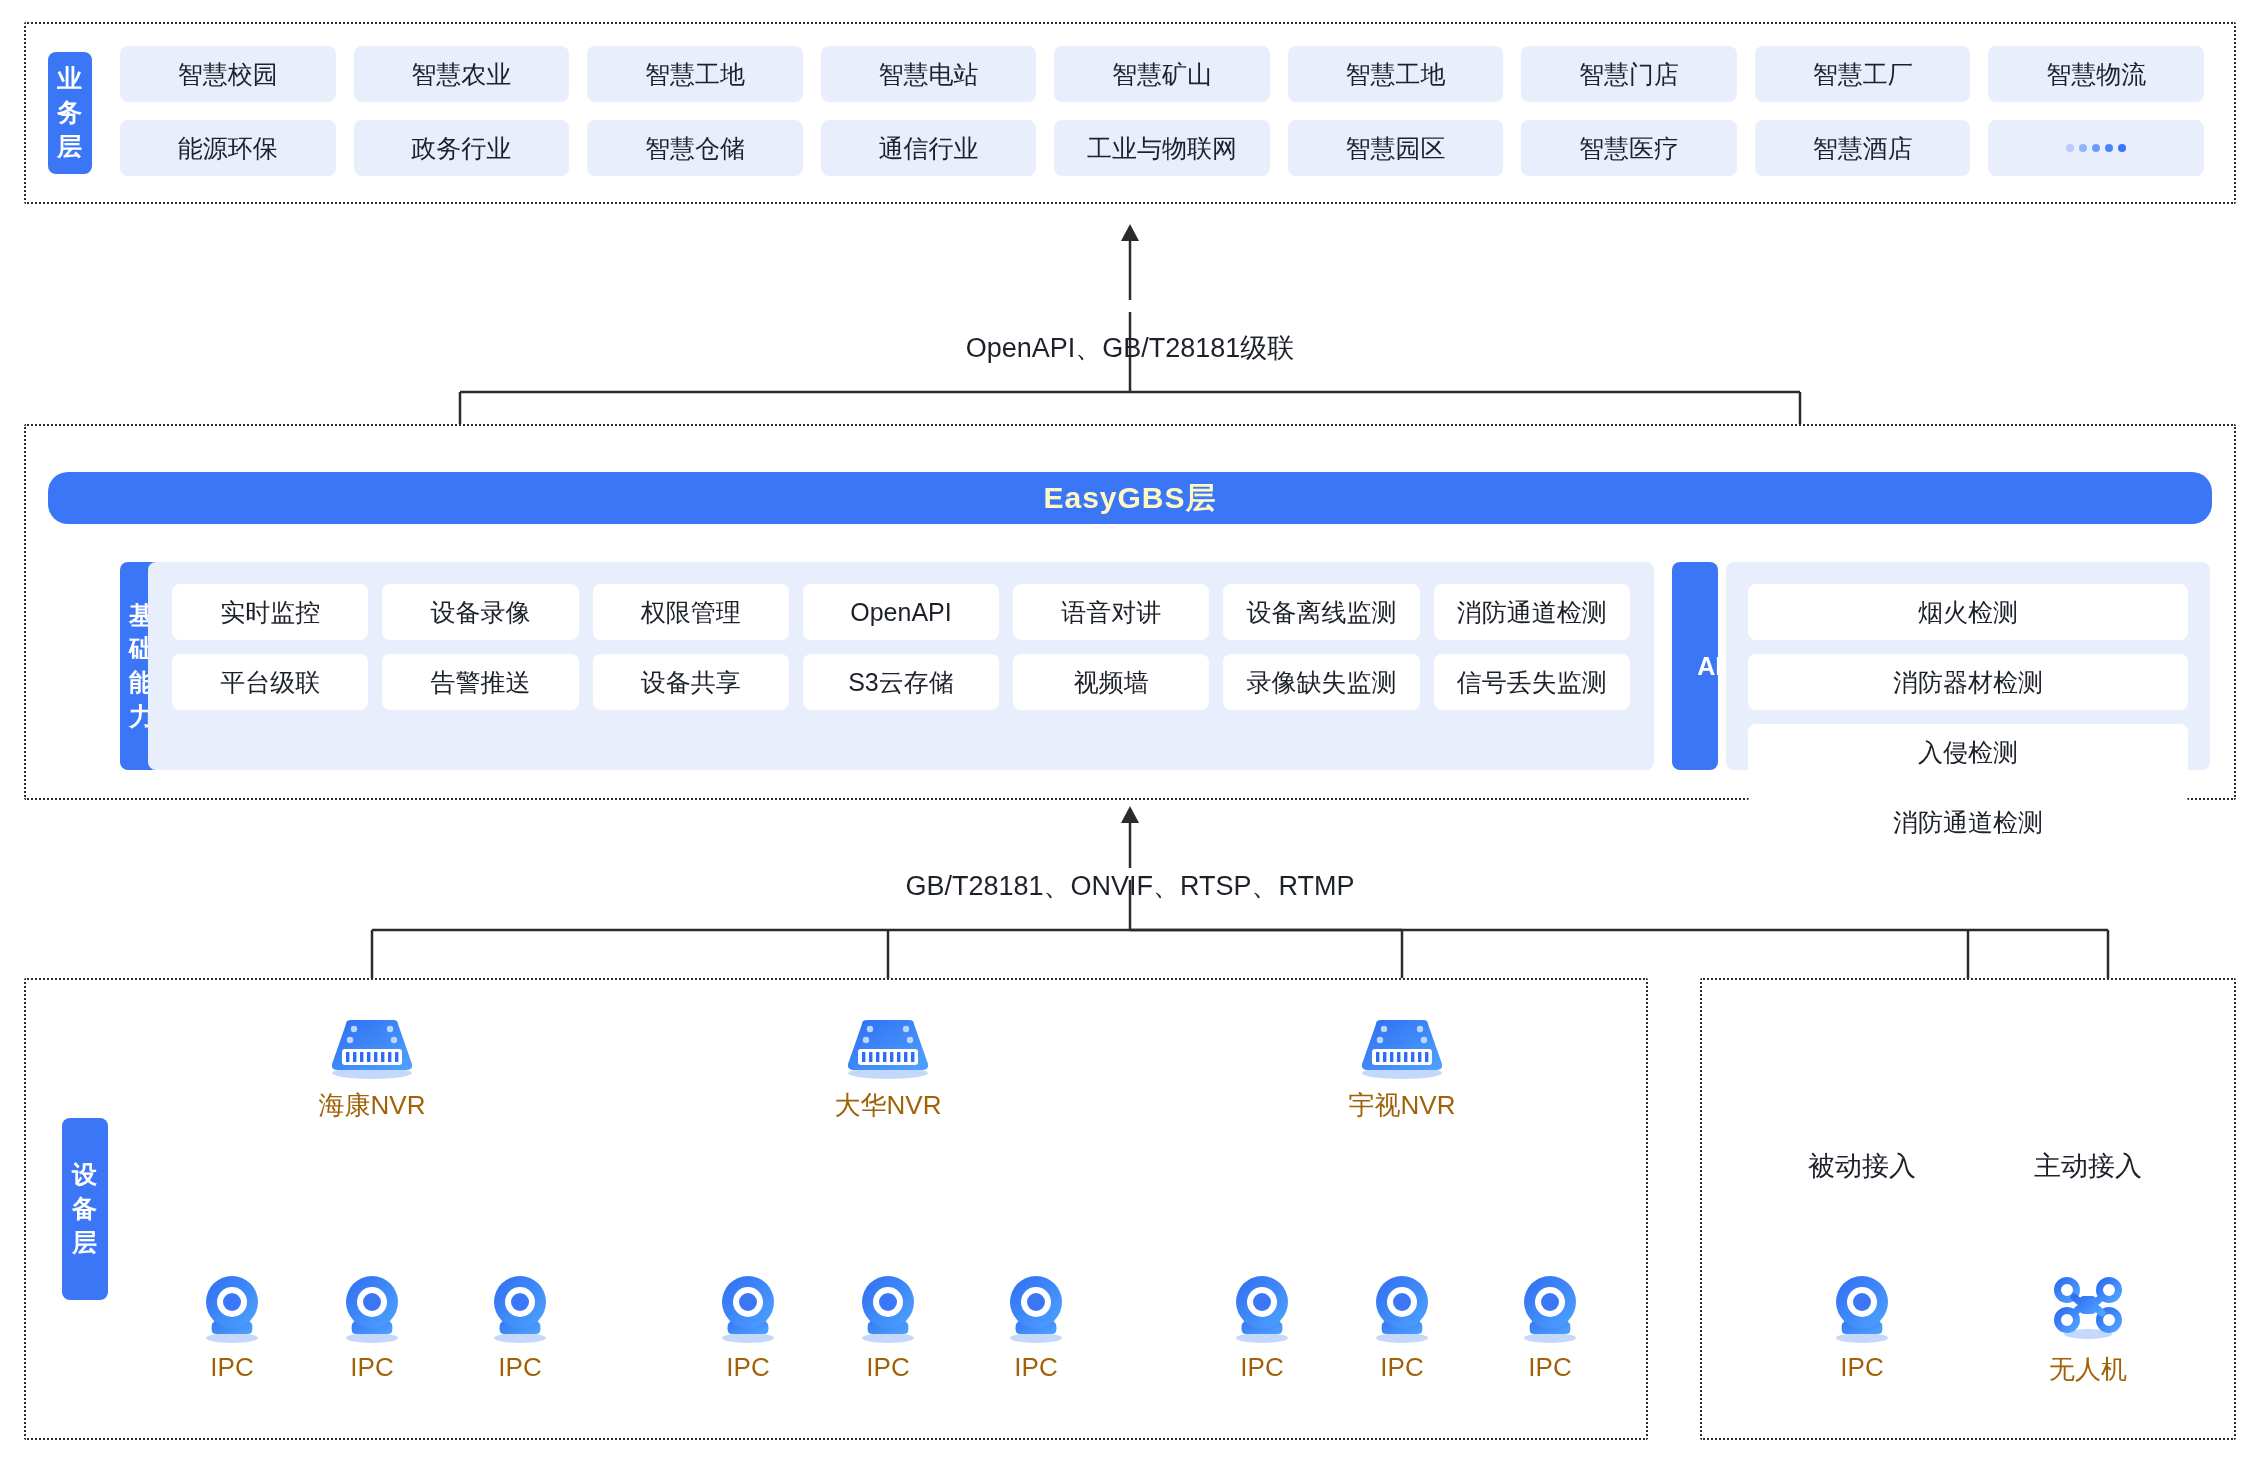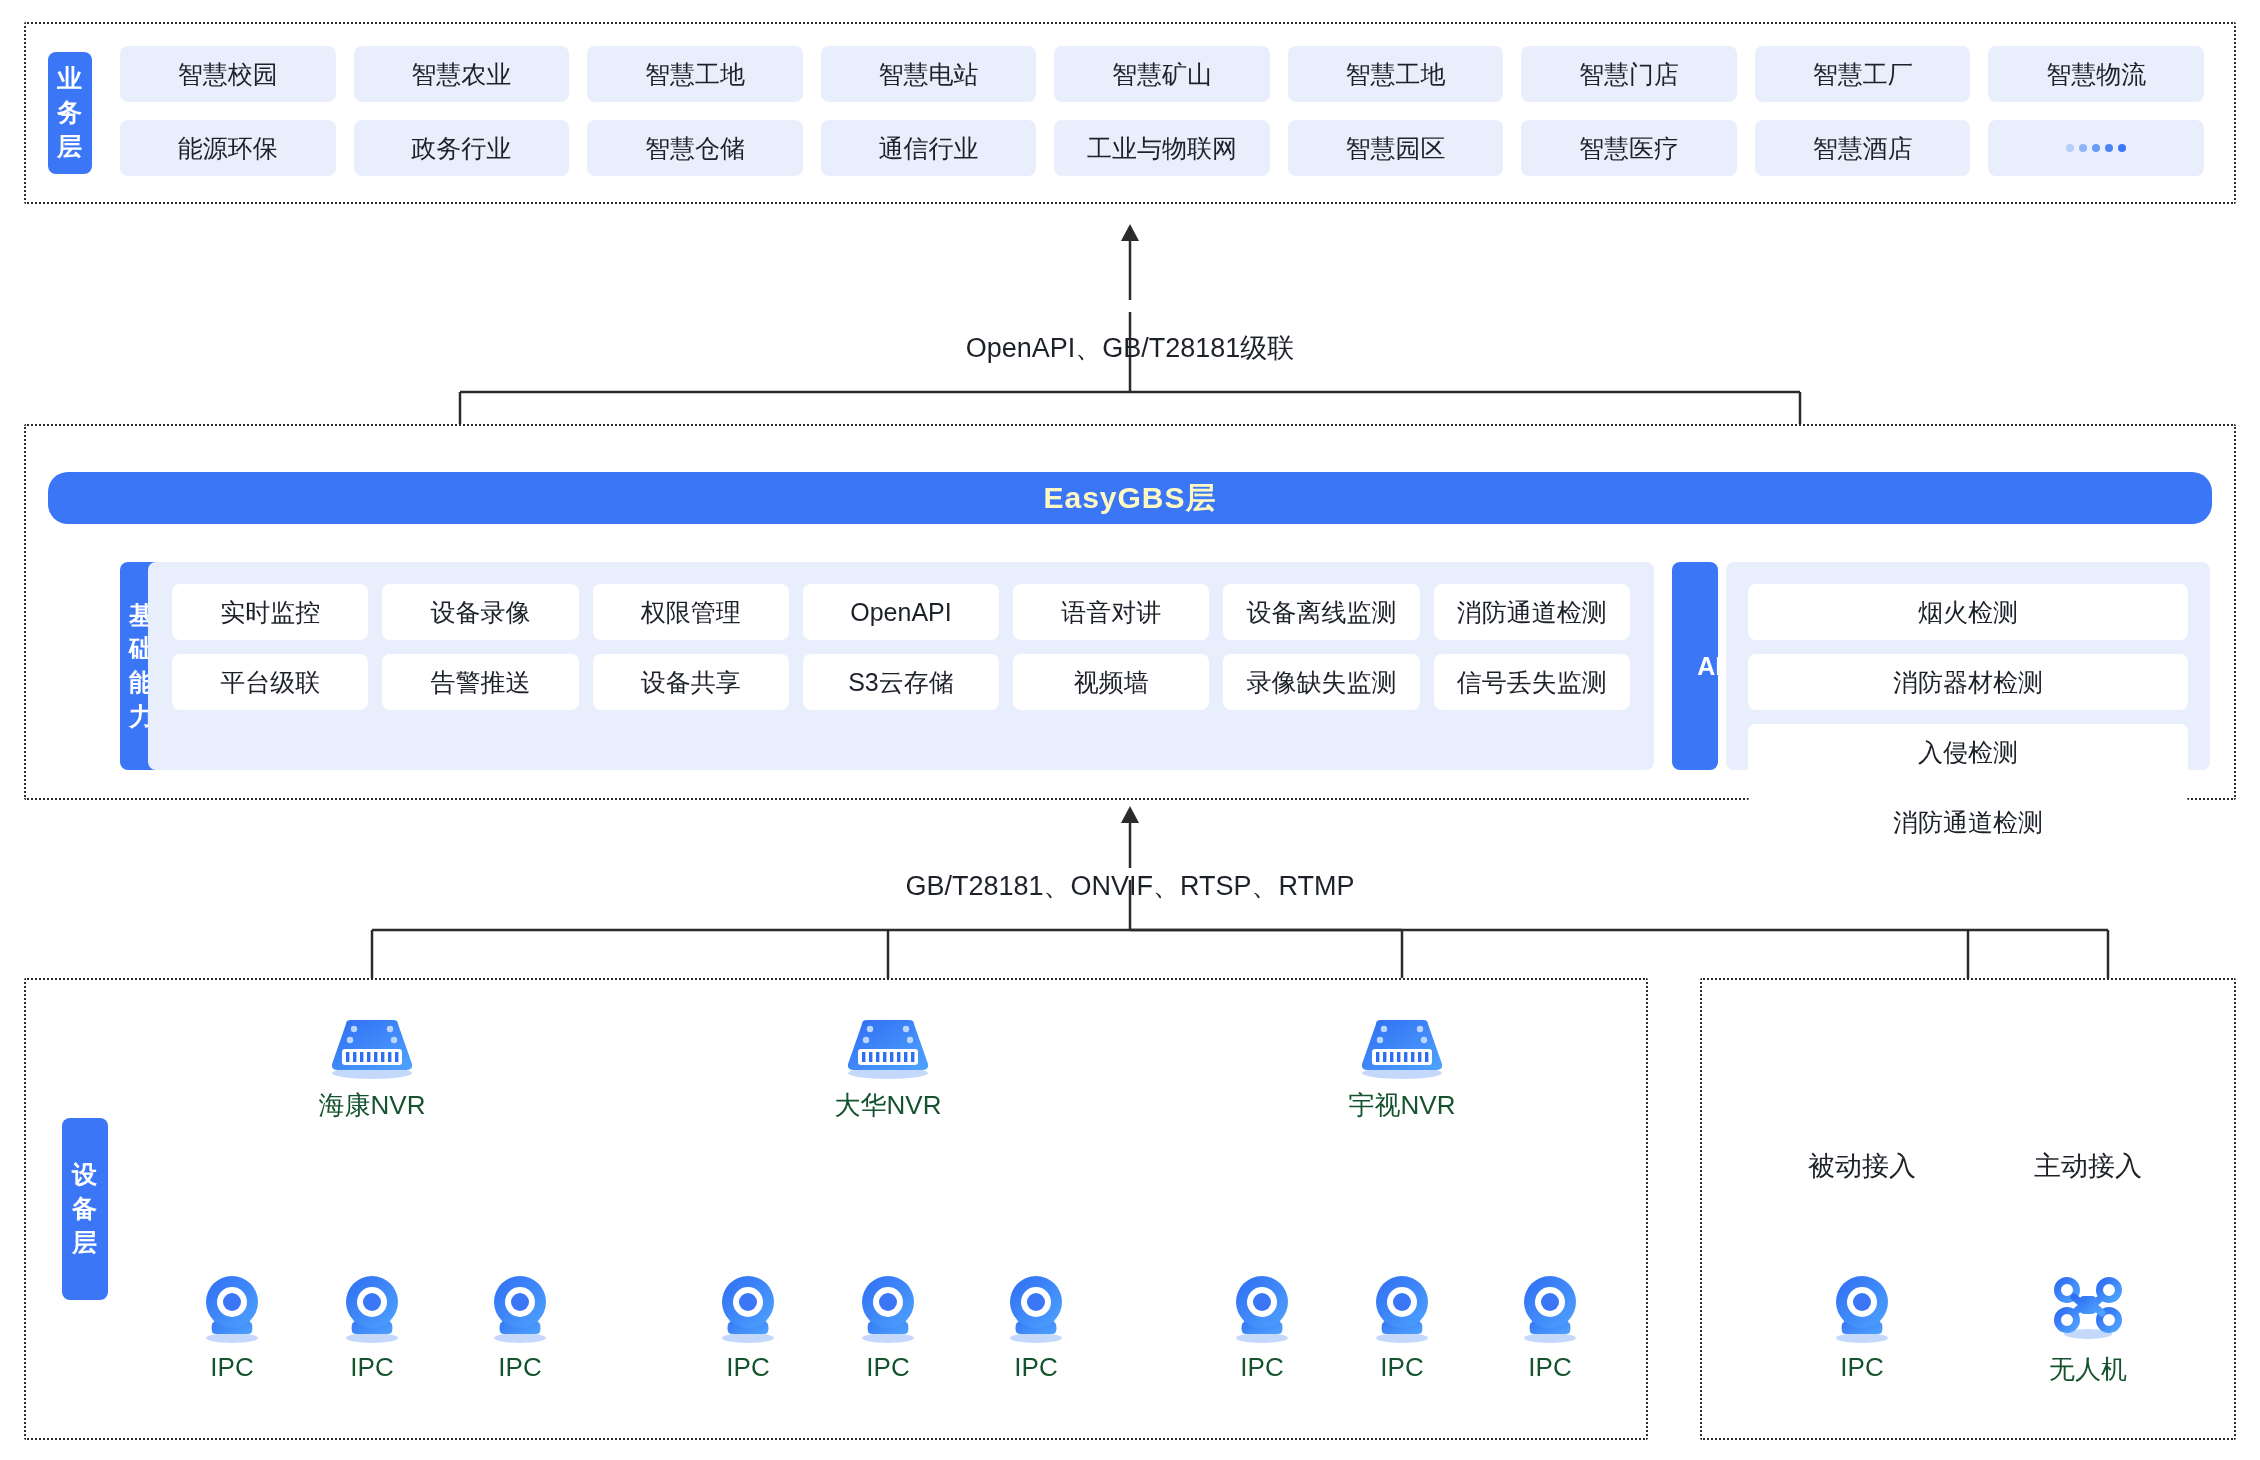--- a/index.html
+++ b/index.html
@@ -116,21 +116,21 @@
   #device-tab { position: absolute; left: 62px; top: 1118px; width: 46px; height: 182px;
                 flex-direction: column; }
   #dev-right-bar {
     position: absolute; left: 1738px; top: 1016px; width: 460px; height: 50px;
     background:#3b76f6; border-radius:6px;
     display:flex; align-items:center; justify-content:center;
     color:#fff; font-size:25px; font-weight:600; letter-spacing:1px;
   }
 
   .node { position: absolute; display:flex; flex-direction:column; align-items:center; }
-  .node-label { font-size: 26px; color:#14532d; margin-top: 8px; white-space: nowrap; }
+  .node-label { font-size: 26px; color:#a16207; margin-top: 8px; white-space: nowrap; }
 
   
   svg.lines { position:absolute; left:0; top:0; width:2260px; height:1460px;
               pointer-events:none; }
 </style>
 </head>
 <body>
 
 <div id="root">
 

